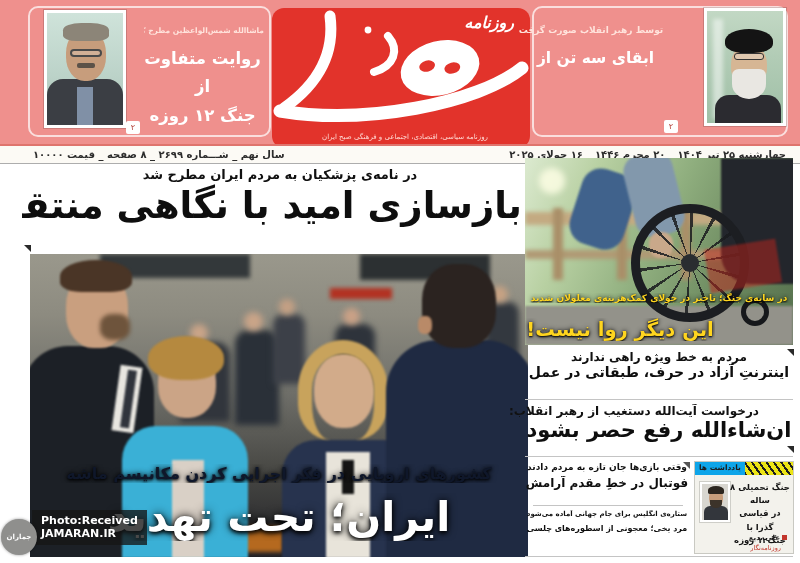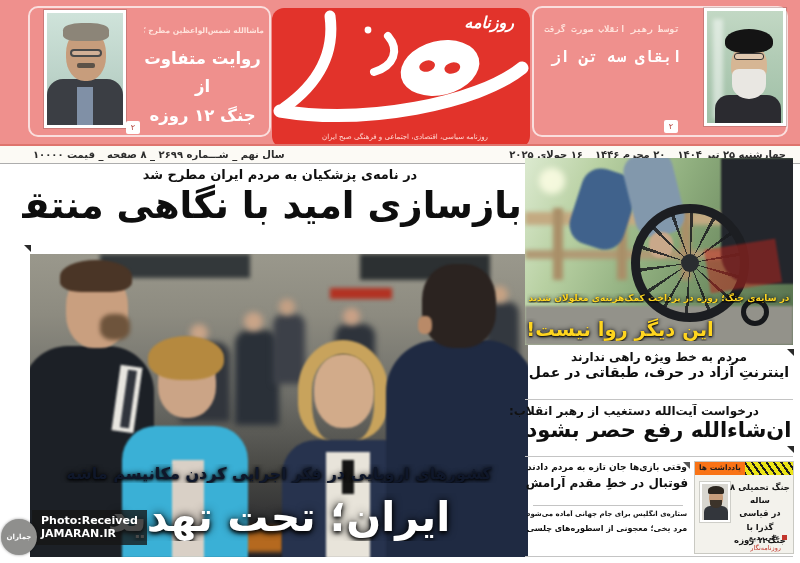--- a/index.html
+++ b/index.html
@@ -36,21 +36,21 @@
   .overlay-headline{color:#fff;font-weight:bold;
      text-shadow:0 2px 4px #000,0 0 10px rgba(0,0,0,.95);}
   .yellow-kicker,.yellow-headline{color:#ffd51f;font-weight:bold;
      text-shadow:0 1px 2px #000,0 0 5px rgba(0,0,0,.9);}
   .credit{background:rgba(22,22,22,.78);color:#fff;font-weight:bold;font-size:11px;
           line-height:1.25;padding:4px 9px;direction:ltr;text-align:left;}
   .fold{width:0;height:0;border-left:7px solid transparent;border-top:7px solid #2a2a2a;}
   
   .notes{background:#f3f2ec;border:1px solid #c9c9c2;}
   .notes-header{height:13px;display:flex;direction:rtl;}
-  .notes-title{background:#f97316;color:#1c1c1c;font-size:7.5px;font-weight:bold;
+  .notes-title{background:#0ea5e9;color:#1c1c1c;font-size:7.5px;font-weight:bold;
                padding:1px 4px 0 4px;white-space:nowrap;}
   .notes-hatch{flex:1;background:repeating-linear-gradient(55deg,#1d1d1d 0 2px,#ece414 2px 6px);}
   .notes-text{font-size:8.5px;font-weight:bold;color:#151515;line-height:1.55;}
   .notes-author{font-size:7px;font-weight:bold;color:#222;}
   .notes-role{font-size:6.5px;color:#c2362c;}
   .wm-circle{width:36px;height:36px;border-radius:50%;background:#8f8f8d;
              display:flex;align-items:center;justify-content:center;
              color:#fff;font-size:7px;font-weight:bold;box-shadow:0 0 3px rgba(0,0,0,.4);}
 </style>
 </head>
@@ -91,21 +91,21 @@
       </g>
       <path d="M116,28 C128,42 122,58 102,64" fill="none" stroke="#fff" stroke-width="8" stroke-linecap="round"></path>
       <circle cx="96" cy="22" r="3.4" fill="#fff"></circle>
       <circle cx="210,," cy="24" r="0" fill="#fff"></circle>
     </svg>
     <div class="abs logo-tagline center" style="left:4px;bottom:7px;width:100%;">روزنامه سیاسی، اقتصادی، اجتماعی و فرهنگی صبح ایران</div>
   </div>
 
   <div class="abs story-frame" style="left:532px;top:6px;width:256px;height:131px;"></div>
 
-  <div class="abs center" style="left:533px;top:24px;width:158px;font-family:Liberation Mono, monospace;">
+  <div class="abs center" style="left:512px;top:24px;width:158px;">
     <div class="mast-kicker fit">توسط رهبر انقلاب صورت گرفت</div>
     <div class="mast-headline" style="margin-top:8px;font-size:15.5px;">ابقای سه تن از</div>
   </div>
   <div class="abs badge" style="left:664px;top:120px;width:14px;height:13px;">۲</div>
 
   <div class="abs photo-frame" style="left:704px;top:8px;width:82px;height:118px;">
     <div class="abs" style="left:0;top:0;width:100%;height:100%;background:linear-gradient(180deg,#c2d8c4 0%,#b2ccb6 40%,#9fbfa6 100%);"></div>
     <div class="abs blur2" style="left:6px;top:8px;width:10px;height:100px;background:rgba(255,255,255,.5);"></div>
     <div class="abs" style="left:8px;top:84px;width:66px;height:34px;background:#2b2b30;border-radius:14px 14px 0 0;"></div>
     <div class="abs" style="left:24px;top:34px;width:36px;height:42px;background:#d6b694;border-radius:45%;"></div>
@@ -190,21 +190,21 @@
     <div class="abs blur1" style="left:104px;top:-6px;width:50px;height:84px;background:#8298ac;border-radius:18px;transform:rotate(-14deg);"></div>
     <div class="abs blur1" style="left:124px;top:74px;width:24px;height:26px;background:#c9a88a;border-radius:45%;"></div>
 
     <div class="abs blur1" style="left:196px;top:0;width:74px;height:126px;background:#23262c;border-radius:0 0 0 30px;"></div>
     <div class="abs" style="left:106px;top:46px;width:118px;height:118px;border:9px solid #1c1e22;border-radius:50%;background:repeating-conic-gradient(rgba(25,27,30,.85) 0deg 4deg,rgba(0,0,0,0) 4deg 26deg);"></div>
     <div class="abs" style="left:156px;top:96px;width:18px;height:18px;background:#2a2d30;border-radius:50%;"></div>
     <div class="abs" style="left:216px;top:140px;width:28px;height:28px;border:5px solid #16181b;border-radius:50%;"></div>
 
     <div class="abs blur1" style="left:182px;top:86px;width:72px;height:44px;background:rgba(190,35,28,.5);transform:rotate(-9deg);"></div>
 
-    <div class="abs yellow-kicker center fit" style="left: 2px; bottom: 42px; width: 264px; font-size: 9px;">در سایه‌ی جنگ؛ روزه در پرداخت کمک‌هزینه‌ی معلولان شدید</div>
+    <div class="abs yellow-kicker center fit" style="left: 2px; bottom: 42px; width: 264px; font-size: 9px;">در سایه‌ی جنگ؛ تاخیر در جولای کمک‌هزینه‌ی معلولان شدید</div>
     <div class="abs yellow-headline center fit" style="left: 0px; bottom: 4px; width: 190px; font-size: 19.5px;">این دیگر روا نیست!</div>
   </div>
 
   <div class="abs kicker center fit" style="left:525px;top:350px;width:268px;font-size:12px;">مردم به خط ویژه راهی ندارند</div>
   <div class="abs headline center fit" style="left: 525px; top: 364px; width: 268px; font-size: 14px;">اینترنتِ آزاد در حرف، طبقاتی در عمل</div>
   <div class="abs divider" style="left:525px;top:399px;width:268px;"></div>
 
   <div class="abs kicker center fit" style="left:500px;top:404px;width:268px;font-size:12px;">درخواست آیت‌الله دستغیب از رهبر انقلاب:</div>
   <div class="abs headline center fit" style="left:525px;top:418px;width:268px;font-size:21px;">ان‌شاءالله رفع حصر بشود</div>
   <div class="abs divider" style="left:525px;top:456px;width:268px;"></div>

